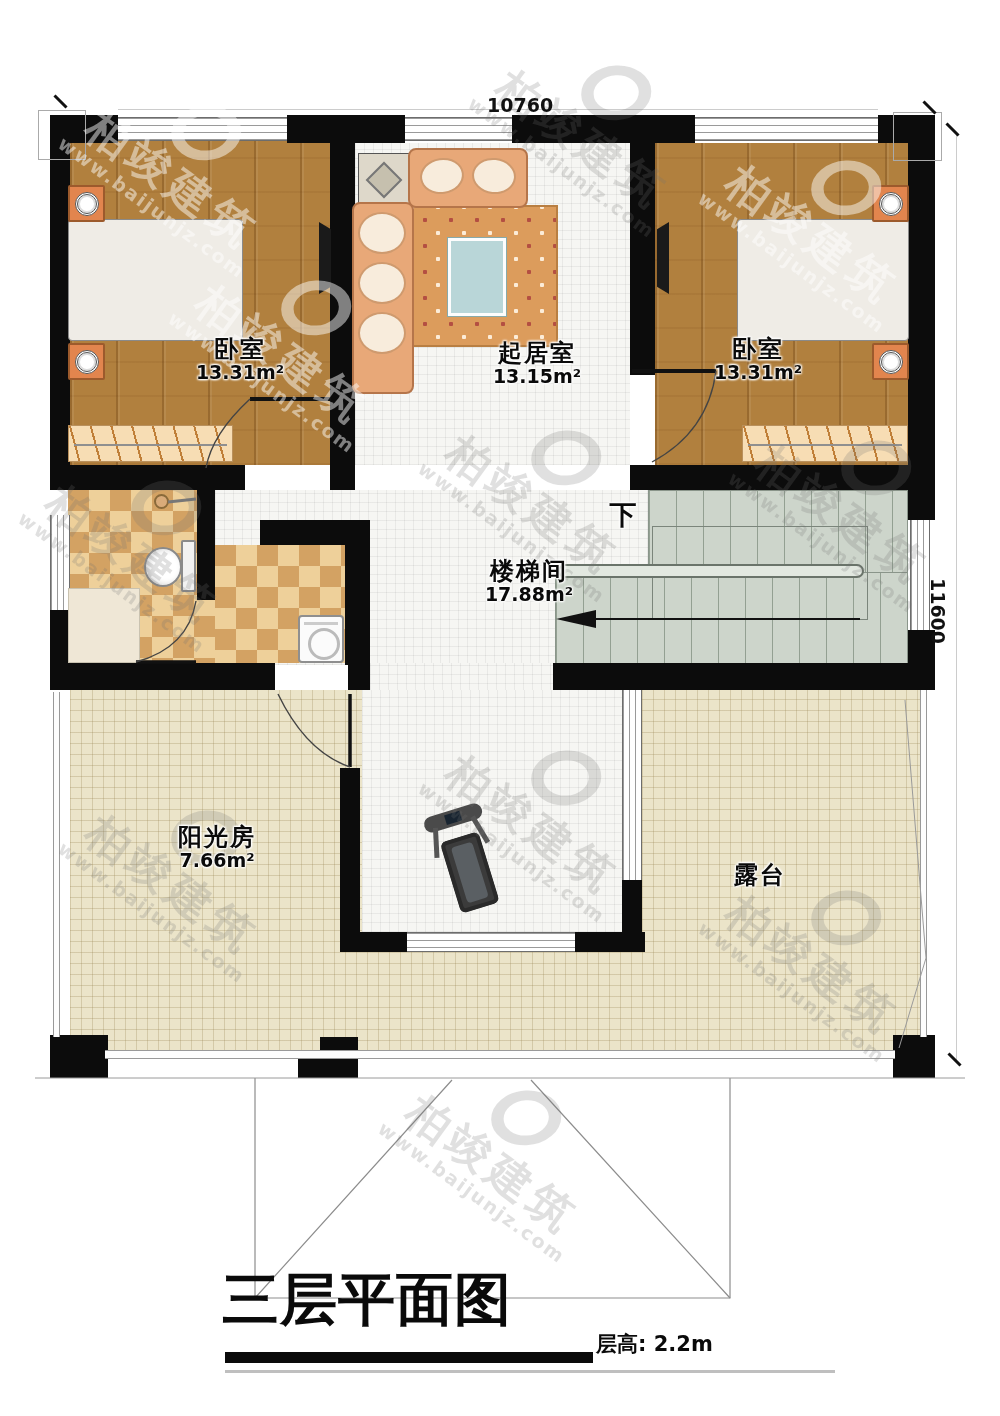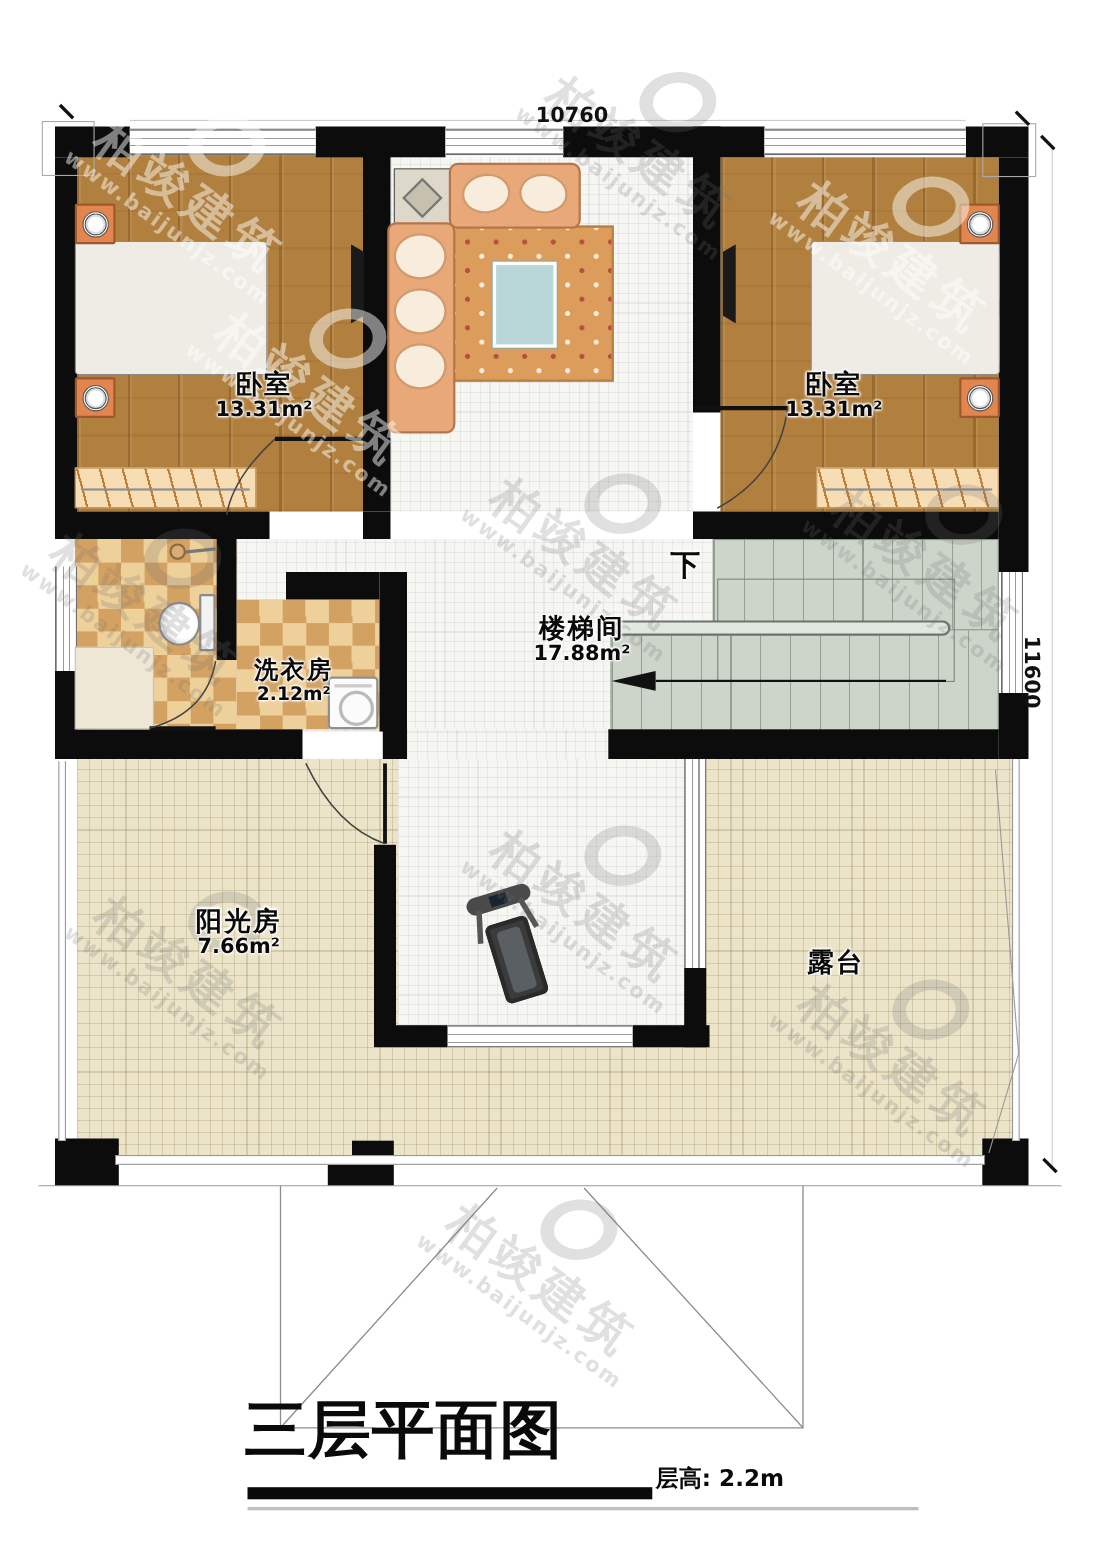--- a/index.html
+++ b/index.html
@@ -275,27 +275,27 @@
   <div class="extbox" style="left:893px;top:112px;width:49px;height:49px"></div>
   <div class="tick" style="left:52px;top:100px;transform:rotate(45deg)"></div>
   <div class="tick" style="left:921px;top:106px;transform:rotate(45deg)"></div>
   <div class="tick" style="left:944px;top:128px;transform:rotate(45deg)"></div>
   <div class="tick" style="left:946px;top:1058px;transform:rotate(45deg)"></div>
 
   <div class="rlabel" style="left:150px;top:336px;width:180px">
     <span class="nm">卧室</span>
     <span class="ar">13.31m²</span>
   </div>
+  <div class="rlabel" style="left:447px;top:340px;width:180px">
+    <span class="nm">起居室</span>
+    <span class="ar">13.15m²</span>
+  </div>
   <div class="rlabel" style="left:668px;top:336px;width:180px">
     <span class="nm">卧室</span>
     <span class="ar">13.31m²</span>
-  </div>
-  <div class="rlabel small" style="left:197px;top:598px;width:140px">
-    <span class="nm">洗衣房</span>
-    <span class="ar">2.12m²</span>
   </div>
   <div class="rlabel" style="left:439px;top:558px;width:180px">
     <span class="nm">楼梯间</span>
     <span class="ar">17.88m²</span>
   </div>
   <div class="rlabel" style="left:127px;top:824px;width:180px">
     <span class="nm">阳光房</span>
     <span class="ar">7.66m²</span>
   </div>
   <div class="rlabel" style="left:670px;top:862px;width:180px">

